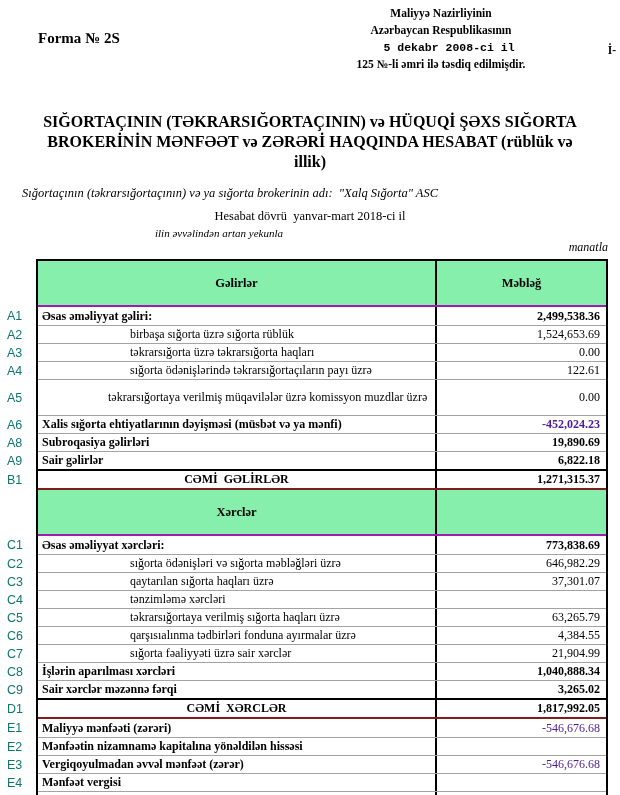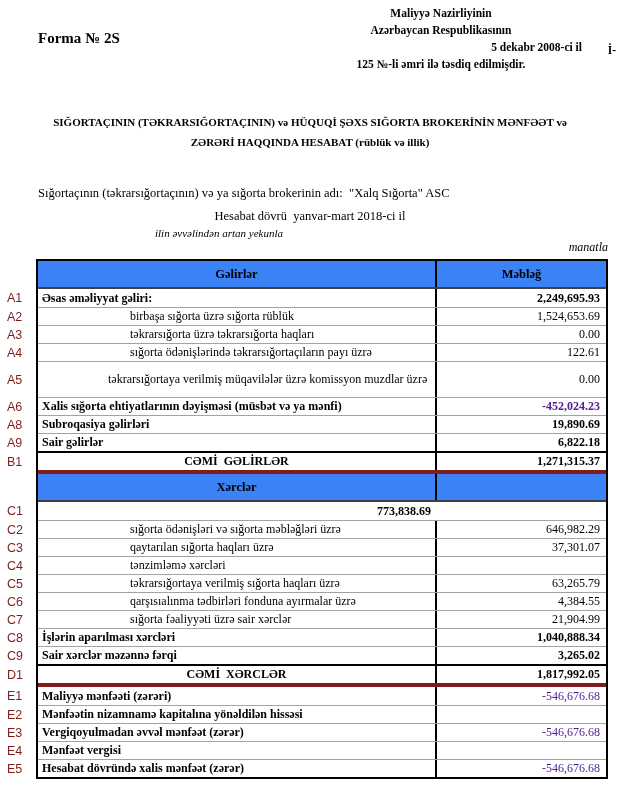--- a/index.html
+++ b/index.html
@@ -3,57 +3,57 @@
 <meta charset="utf-8">
 <style>
   html,body{margin:0;padding:0;background:#fff;}
   .page{position:relative;width:620px;height:795px;background:#fff;overflow:hidden;
         font-family:"Liberation Serif",serif;color:#000;}
 
   
   .form-code{position:absolute;left:38px;top:30px;font-size:15px;font-weight:bold;text-align:right;}
   .approval{position:absolute;left:300px;top:5px;width:282px;text-align:center;
             font-weight:bold;font-size:11.5px;line-height:17px;}
-  .approval .l3{text-align:right;padding-left:16px;}
+  .approval .l3{text-align:center;padding-left:16px;font-family:Liberation Mono, monospace;}
   .approval-suffix{position:absolute;right:4px;top:44px;font-weight:bold;font-size:11.5px;}
 
   .doc-title{position:absolute;left:0;top:112px;width:620px;box-sizing:border-box;
-             padding:0 42px;text-align:center;font-weight:bold;font-size:11px;line-height:20px;}
-
-  .insurer-line{position:absolute;left:38px;top:186px;font-size:12.5px;white-space:pre-wrap;}
+             padding:0 42px;text-align:center;font-weight:bold;font-size:16px;line-height:20px;}
+
+  .insurer-line{position:absolute;left:22px;top:186px;font-size:12.5px;white-space:pre-wrap;font-style:italic;}
   .period-line{position:absolute;left:0;top:209px;width:620px;text-align:center;
                font-size:12.5px;white-space:pre-wrap;}
   .cumulative-note{position:absolute;left:155px;top:227px;font-style:italic;font-size:11px;}
   .currency-note{position:absolute;right:12px;top:240px;font-style:italic;font-size:12px;}
 
   
   .tbl{position:absolute;left:36px;top:259px;width:572px;box-sizing:border-box;
        border:2px solid #000;}
   .sec-head,.trow{display:grid;grid-template-columns:399px auto;position:relative;
                   box-sizing:border-box;}
-  .sec-head{height:28px;background:#3b82f6;border-bottom:2px solid #404040;}
+  .sec-head{height:46px;background:#86efac;border-bottom:2px solid #a21caf;}
   .sec-head .c-name,.sec-head .c-amt{display:flex;align-items:center;justify-content:center;
                   font-weight:bold;font-size:12.5px;}
   .c-name{border-right:2px solid #000;box-sizing:border-box;}
   .trow{min-height:18px;}
   .trow.tall{min-height:36px;}
   .trow.sep{border-top:1px solid #a3a3a3;}
-  .trow.total{border-top:2px solid #000;border-bottom:4px solid #7f1d1d;}
+  .trow.total{border-top:2px solid #000;border-bottom:2px solid #7f1d1d;}
   .trow .c-name{display:flex;align-items:center;font-size:12px;line-height:15px;
                 padding:1px 4px 1px 4px;white-space:pre-wrap;}
   .trow .c-amt{display:flex;align-items:center;justify-content:flex-end;
                font-size:12px;padding-right:6px;}
   .align-indent{padding-left:92px !important;}
   .align-indent-sm{padding-left:70px !important;}
   .align-center{justify-content:center;text-align:center;}
   .b{font-weight:bold;}
   .vb{font-weight:bold;}
   .vr{color:#4c1d95;}
   .code{position:absolute;left:-31px;top:50%;transform:translateY(-50%);width:28px;
-        font-family:"Liberation Sans",sans-serif;font-size:12.5px;color:#7f1d1d;}
+        font-family:"Liberation Sans",sans-serif;font-size:12.5px;color:#0f766e;}
 </style>
 </head>
 <body>
 
 <div class="page">
 
   <div class="form-code">Forma № 2S</div>
 
   <div class="approval">
     <div>Maliyyə Nazirliyinin</div>
@@ -73,21 +73,21 @@
 
   <div class="tbl">
     <div class="sec-head">
       <div class="c-name">Gəlirlər</div>
       <div class="c-amt">Məbləğ</div>
     </div>
     <div id="income-rows">
         <div class="trow">
           <span class="code">A1</span>
           <div class="c-name align-left b">Əsas əməliyyat gəliri:</div>
-          <div class="c-amt vb">2,249,695.93</div>
+          <div class="c-amt vb">2,499,538.36</div>
         </div>
         <div class="trow sep">
           <span class="code">A2</span>
           <div class="c-name align-indent">birbaşa sığorta üzrə sığorta rüblük</div>
           <div class="c-amt">1,524,653.69</div>
         </div>
         <div class="trow sep">
           <span class="code">A3</span>
           <div class="c-name align-indent">təkrarsığorta üzrə təkrarsığorta haqları</div>
           <div class="c-amt">0.00</div>
@@ -123,20 +123,21 @@
           <div class="c-amt vb">1,271,315.37</div>
         </div>
       </div>
     <div class="sec-head">
       <div class="c-name">Xərclər</div>
       <div class="c-amt"></div>
     </div>
     <div id="expense-rows">
         <div class="trow">
           <span class="code">C1</span>
+          <div class="c-name align-left b">Əsas əməliyyat xərcləri:</div>
           <div class="c-amt vb">773,838.69</div>
         </div>
         <div class="trow sep">
           <span class="code">C2</span>
           <div class="c-name align-indent">sığorta ödənişləri və sığorta məbləğləri üzrə</div>
           <div class="c-amt">646,982.29</div>
         </div>
         <div class="trow sep">
           <span class="code">C3</span>
           <div class="c-name align-indent">qaytarılan sığorta haqları üzrə</div>

